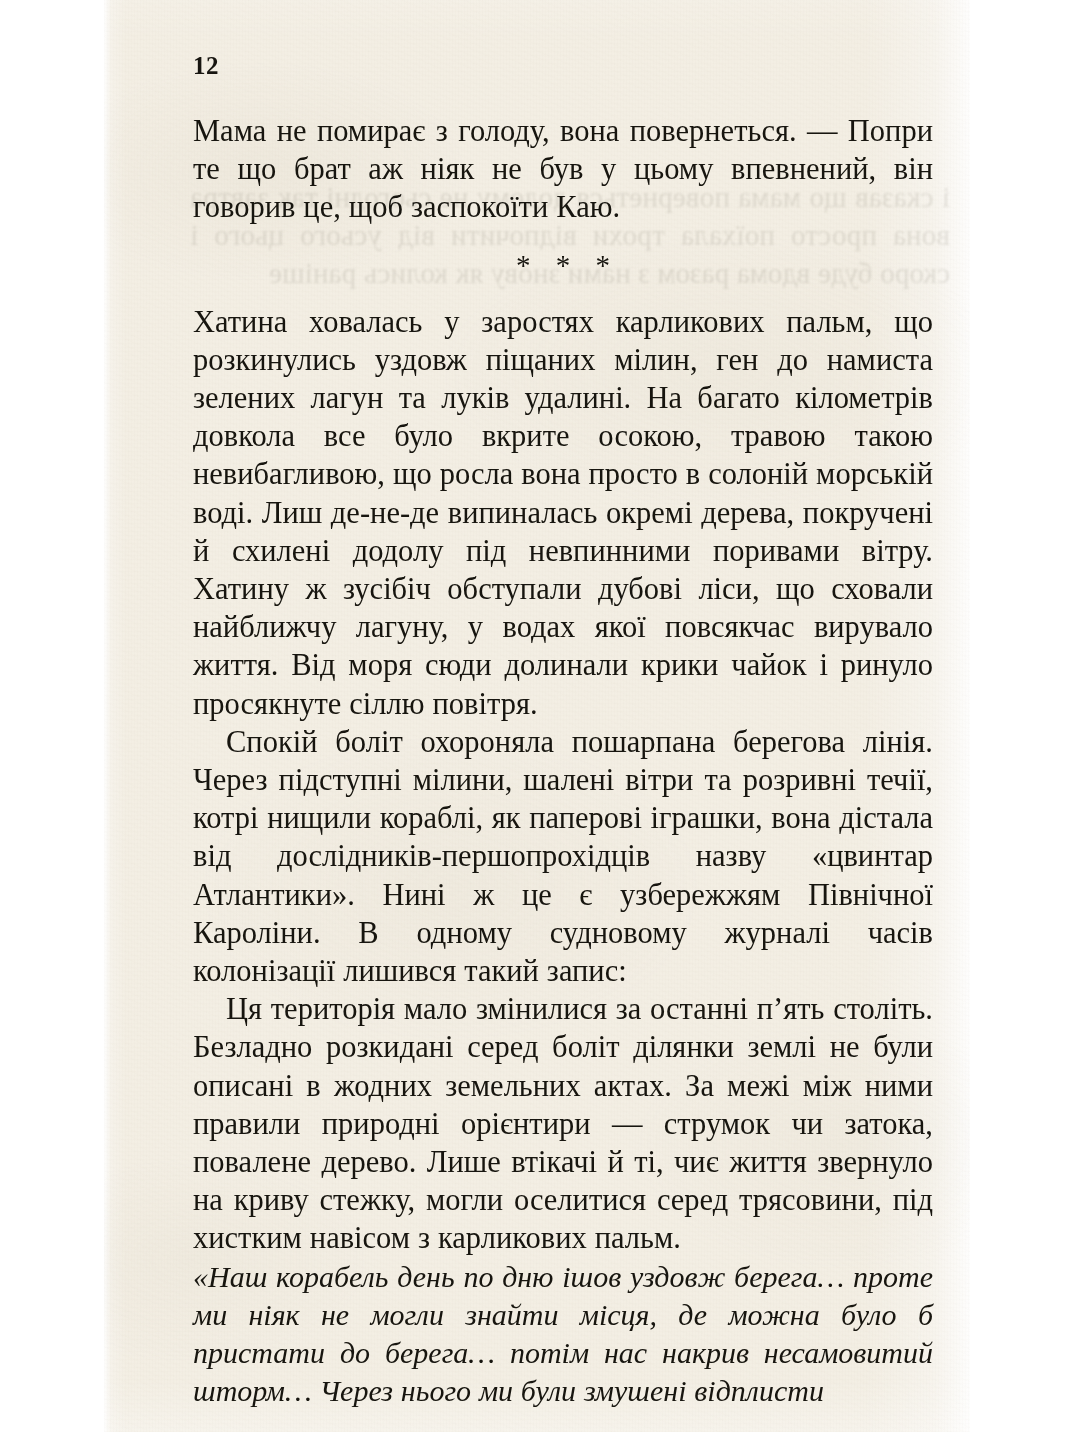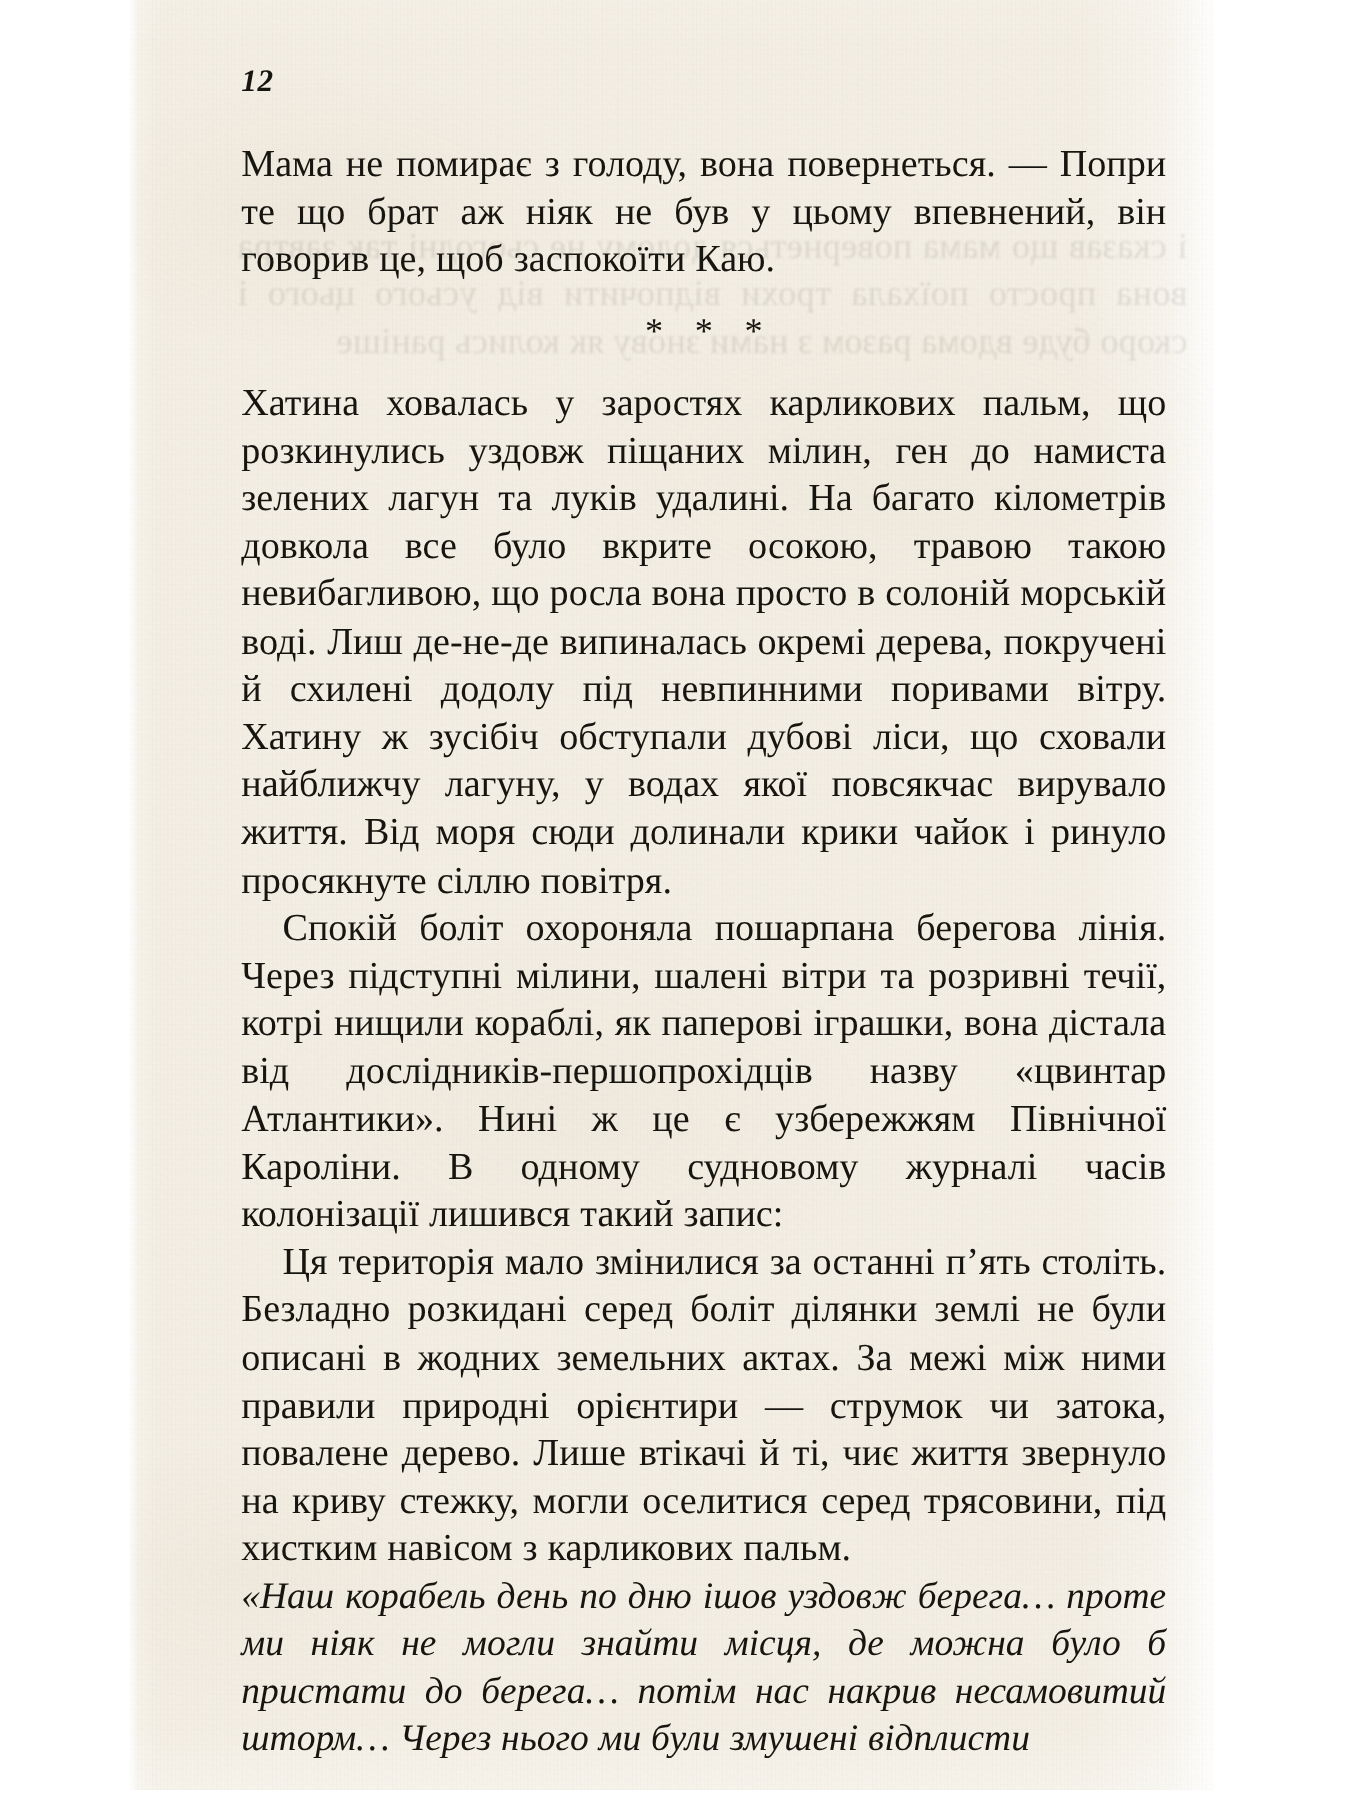--- a/index.html
+++ b/index.html
@@ -108,21 +108,20 @@
   }
 
   .folio {
     position: absolute;
     top: 52px;
     left: 0;
     font-size: 25px;
     font-weight: bold;
     letter-spacing: 0.5px;
     color: #171510;
-    font-style: italic;
   }
 
   .body-block {
     position: absolute;
     top: 112px;
     left: 0;
     width: 740px;
   }
 
   p.para {

